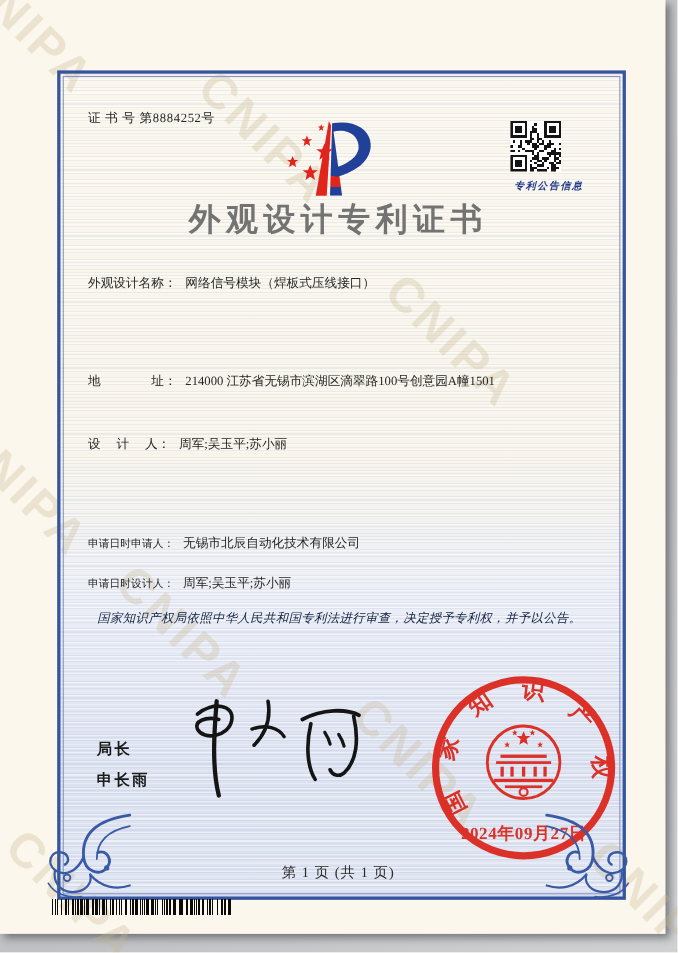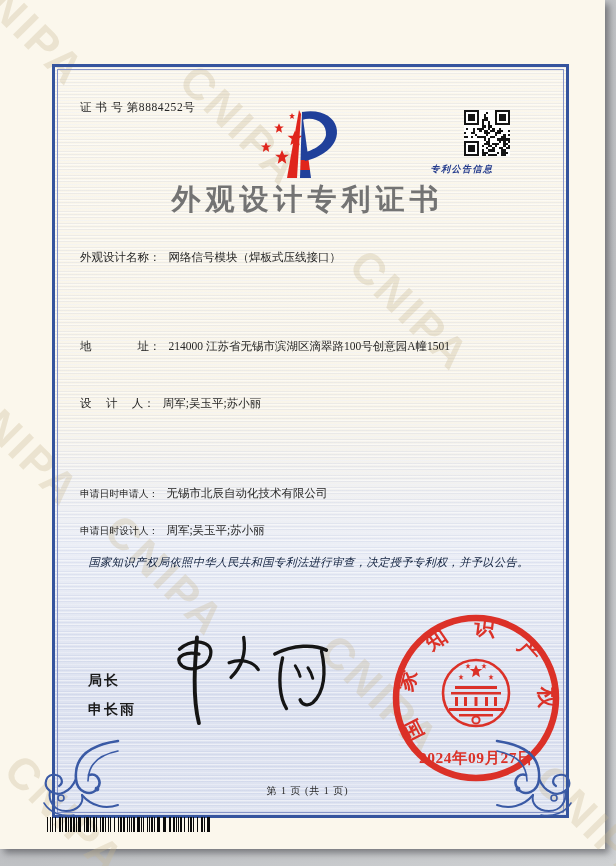--- a/index.html
+++ b/index.html
@@ -14,33 +14,33 @@
       repeating-linear-gradient(180deg, rgba(255,255,255,.45) 0 1px, rgba(255,255,255,0) 1px 4px),
       repeating-linear-gradient(180deg, rgba(120,138,196,.10) 0 1px, rgba(120,138,196,0) 1px 3px),
       linear-gradient(180deg,#fbf7ec 0%,#f9f5ea 46%,#ebeef6 64%,#dde2f0 84%,#dfe4f1 100%);}
   .watermarks{position:absolute;inset:0;z-index:2;pointer-events:none;}
   .wm{position:absolute;font-family:"Liberation Sans","DejaVu Sans",sans-serif;font-weight:bold;font-size:44px;letter-spacing:3px;color:rgba(198,182,142,.30);transform:rotate(45deg);transform-origin:0 0;white-space:nowrap;}
   .content{position:absolute;inset:0;z-index:4;}
   .abs{position:absolute;}
   .cert-no{left:80px;top:100px;font-size:11.5px;color:#262626;letter-spacing:.6px;}
   .logo{left:240px;top:104px;}
   .qr-wrap{left:464px;top:110px;width:46px;}
-  .qr-caption{left:412px;top:163px;width:100px;text-align:center;font-size:9px;font-style:italic;color:#223A8C;letter-spacing:1.5px;font-weight:bold;}
+  .qr-caption{left:449px;top:163px;width:100px;text-align:center;font-size:9px;font-style:italic;color:#223A8C;letter-spacing:1.5px;font-weight:bold;}
   .title{left:52px;top:180px;width:511px;text-align:center;font-size:29px;font-weight:bold;color:#737373;letter-spacing:5px;}
   .frow{position:absolute;left:80px;white-space:nowrap;font-size:11.5px;color:#262626;}
   .flabel{white-space:pre;}
   .flabel.wide{font-size:9.8px;}
   .fvalue{margin-left:8px;font-family:Liberation Serif, serif;}
   .rcol{position:absolute;left:266px;top:0;white-space:nowrap;}
   .legal{left:66px;top:552px;width:482px;font-size:11.2px;line-height:21.5px;font-style:italic;color:#10203d;letter-spacing:.4px;}
   .legal .indent{text-indent:2em;}
   .signoff{left:88px;top:666px;font-family:"Liberation Sans","DejaVu Sans",sans-serif;font-size:14px;line-height:29px;color:#1b1b1b;letter-spacing:2px;font-weight:bold;}
   .signature{left:160px;top:618px;}
   .seal{left:389px;top:611px;mix-blend-mode:multiply;}
-  .footer{left:52px;top:784px;width:511px;text-align:center;font-size:10px;color:#2a2a2a;letter-spacing:1px;}
+  .footer{left:52px;top:784px;width:511px;text-align:center;font-size:13px;color:#2a2a2a;letter-spacing:1px;}
   .barcode{left:47px;top:817px;}
   .orn{position:absolute;width:80px;height:82px;color:#3a5aa5;z-index:5;}
   .orn.bl{left:40px;top:735px;}
   .orn.br{left:495px;top:735px;transform:scaleX(-1);}
   svg text{font-family:"Liberation Serif","DejaVu Serif",serif;}
 </style>
 </head>
 <body>
 
 <div class="stage">

